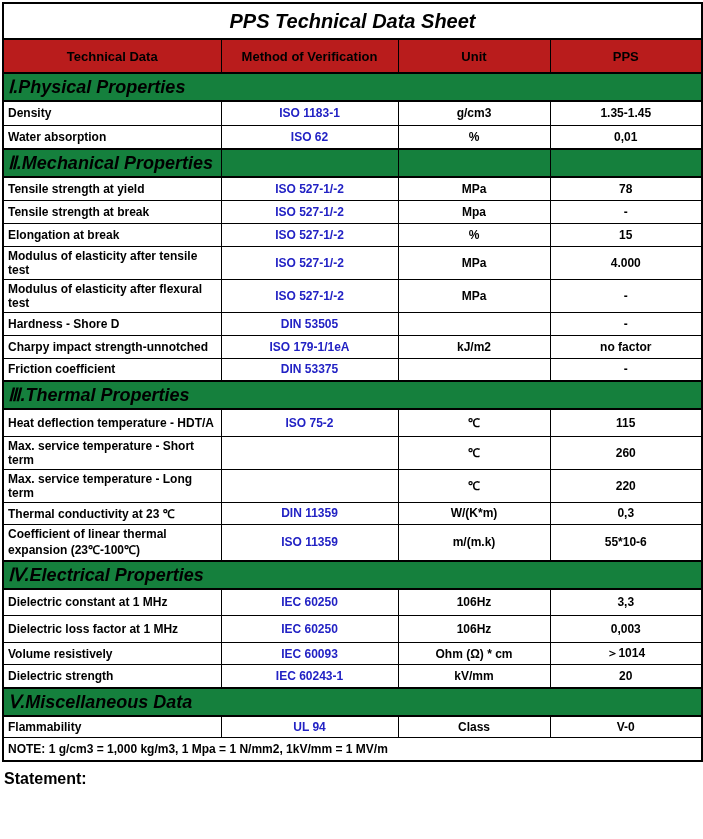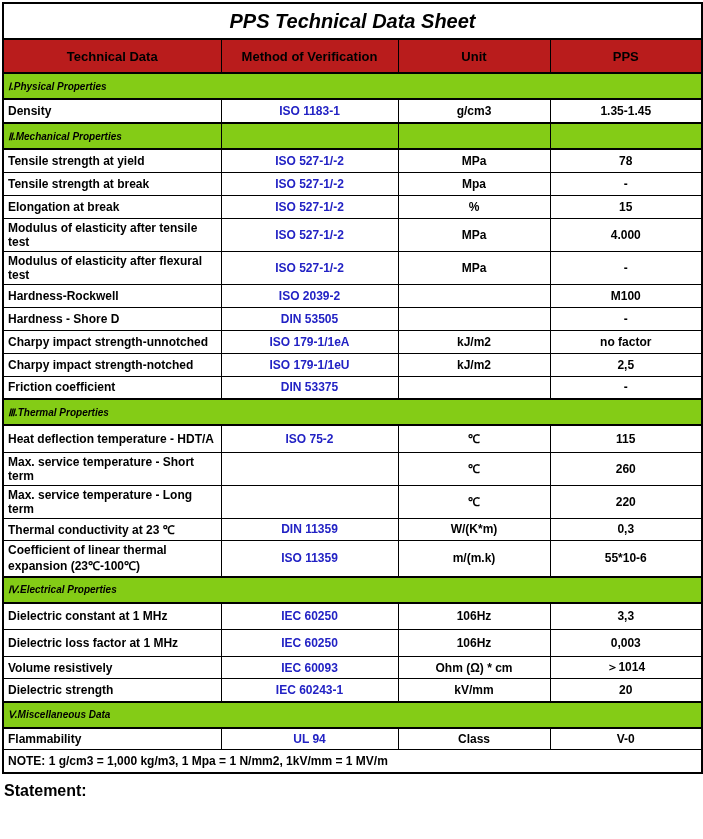--- a/index.html
+++ b/index.html
@@ -43,24 +43,24 @@
   }
   th {
     background: #b91c1c;
     font-weight: bold;
     font-size: 13px;
     text-align: center;
     height: 28px;
     border-bottom: 2px solid #000000;
   }
   tr.section-row td {
-    background: #84cc16;
+    background: #15803d;
     font-weight: bold;
     font-style: italic;
-    font-size: 10px;
+    font-size: 18px;
     text-align: left;
     height: 20px;
     border-top: 2px solid #000000;
     border-bottom: 2px solid #000000;
   }
   td.prop {
     font-weight: bold;
     text-align: left;
   }
   td.method {
@@ -116,20 +116,26 @@
 
     <tr class="section-row">
       <td colspan="4">Ⅰ.Physical Properties</td>
     </tr>
     <tr class="h24">
       <td class="prop">Density</td>
       <td class="method">ISO 1183-1</td>
       <td class="unit">g/cm3</td>
       <td class="pps">1.35-1.45</td>
     </tr>
+    <tr class="h24">
+      <td class="prop">Water absorption</td>
+      <td class="method">ISO 62</td>
+      <td class="unit">%</td>
+      <td class="pps">0,01</td>
+    </tr>
 
     <tr class="section-row">
       <td>Ⅱ.Mechanical Properties</td>
       <td></td>
       <td></td>
       <td></td>
     </tr>
     <tr class="h23">
       <td class="prop">Tensile strength at yield</td>
       <td class="method">ISO 527-1/-2</td>
@@ -154,42 +160,30 @@
       <td class="unit">MPa</td>
       <td class="pps">4.000</td>
     </tr>
     <tr class="h23">
       <td class="prop">Modulus of elasticity after flexural test</td>
       <td class="method">ISO 527-1/-2</td>
       <td class="unit">MPa</td>
       <td class="pps">-</td>
     </tr>
     <tr class="h23">
-      <td class="prop">Hardness-Rockwell</td>
-      <td class="method">ISO 2039-2</td>
-      <td class="unit"></td>
-      <td class="pps">M100</td>
-    </tr>
-    <tr class="h23">
       <td class="prop">Hardness - Shore D</td>
       <td class="method">DIN 53505</td>
       <td class="unit"></td>
       <td class="pps">-</td>
     </tr>
     <tr class="h23">
       <td class="prop">Charpy impact strength-unnotched</td>
       <td class="method">ISO 179-1/1eA</td>
       <td class="unit">kJ/m2</td>
       <td class="pps">no factor</td>
-    </tr>
-    <tr class="h23">
-      <td class="prop">Charpy impact strength-notched</td>
-      <td class="method">ISO 179-1/1eU</td>
-      <td class="unit">kJ/m2</td>
-      <td class="pps">2,5</td>
     </tr>
     <tr class="h23">
       <td class="prop">Friction coefficient</td>
       <td class="method">DIN 53375</td>
       <td class="unit"></td>
       <td class="pps">-</td>
     </tr>
 
     <tr class="section-row">
       <td colspan="4">Ⅲ.Thermal Properties</td>

